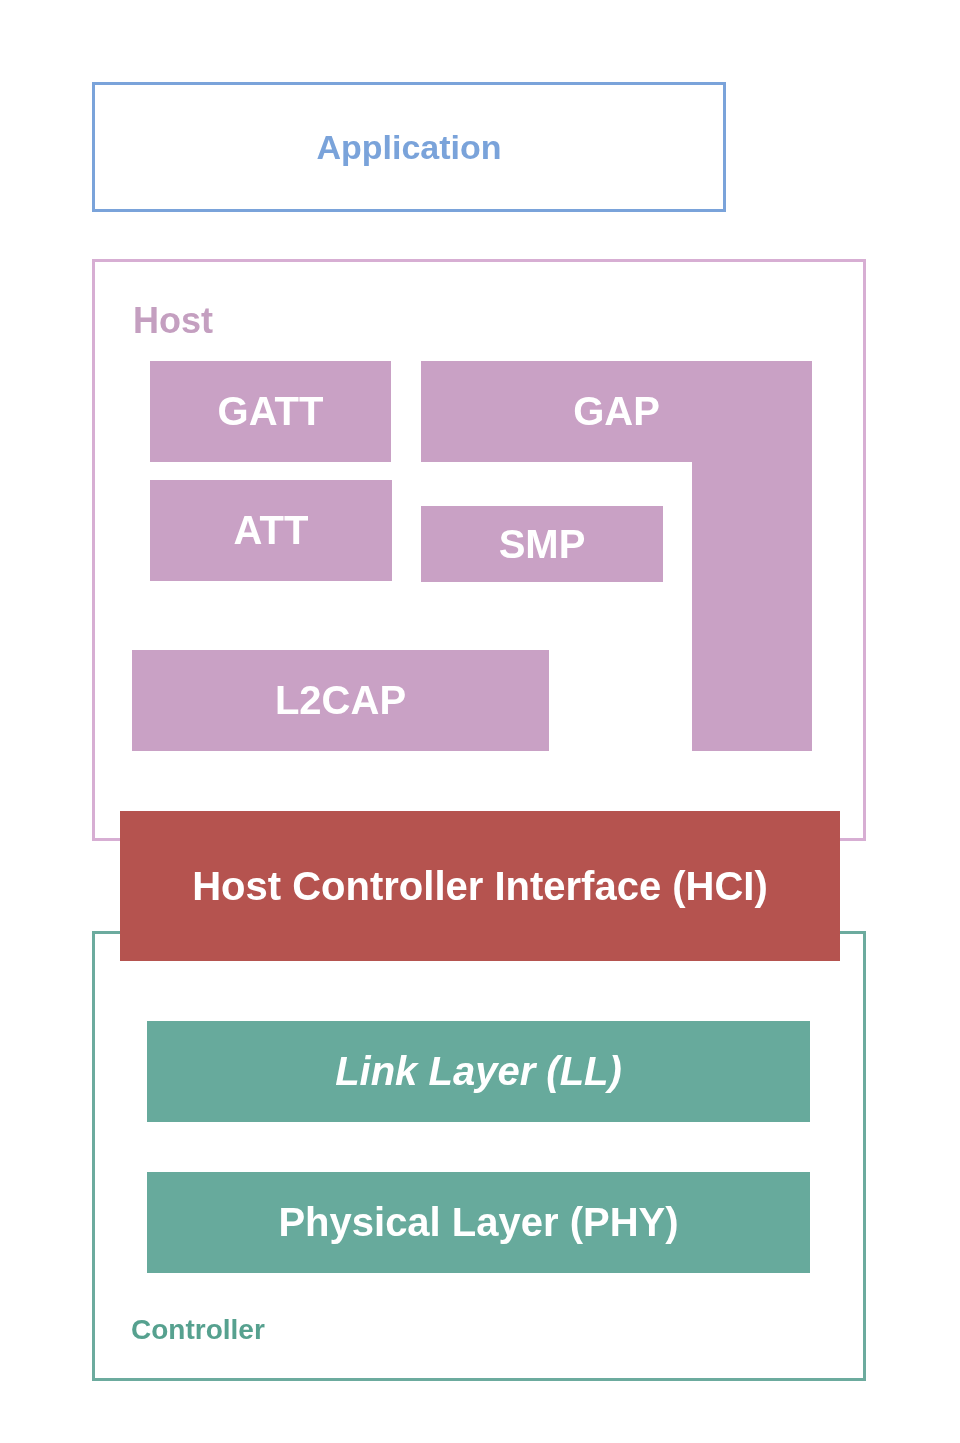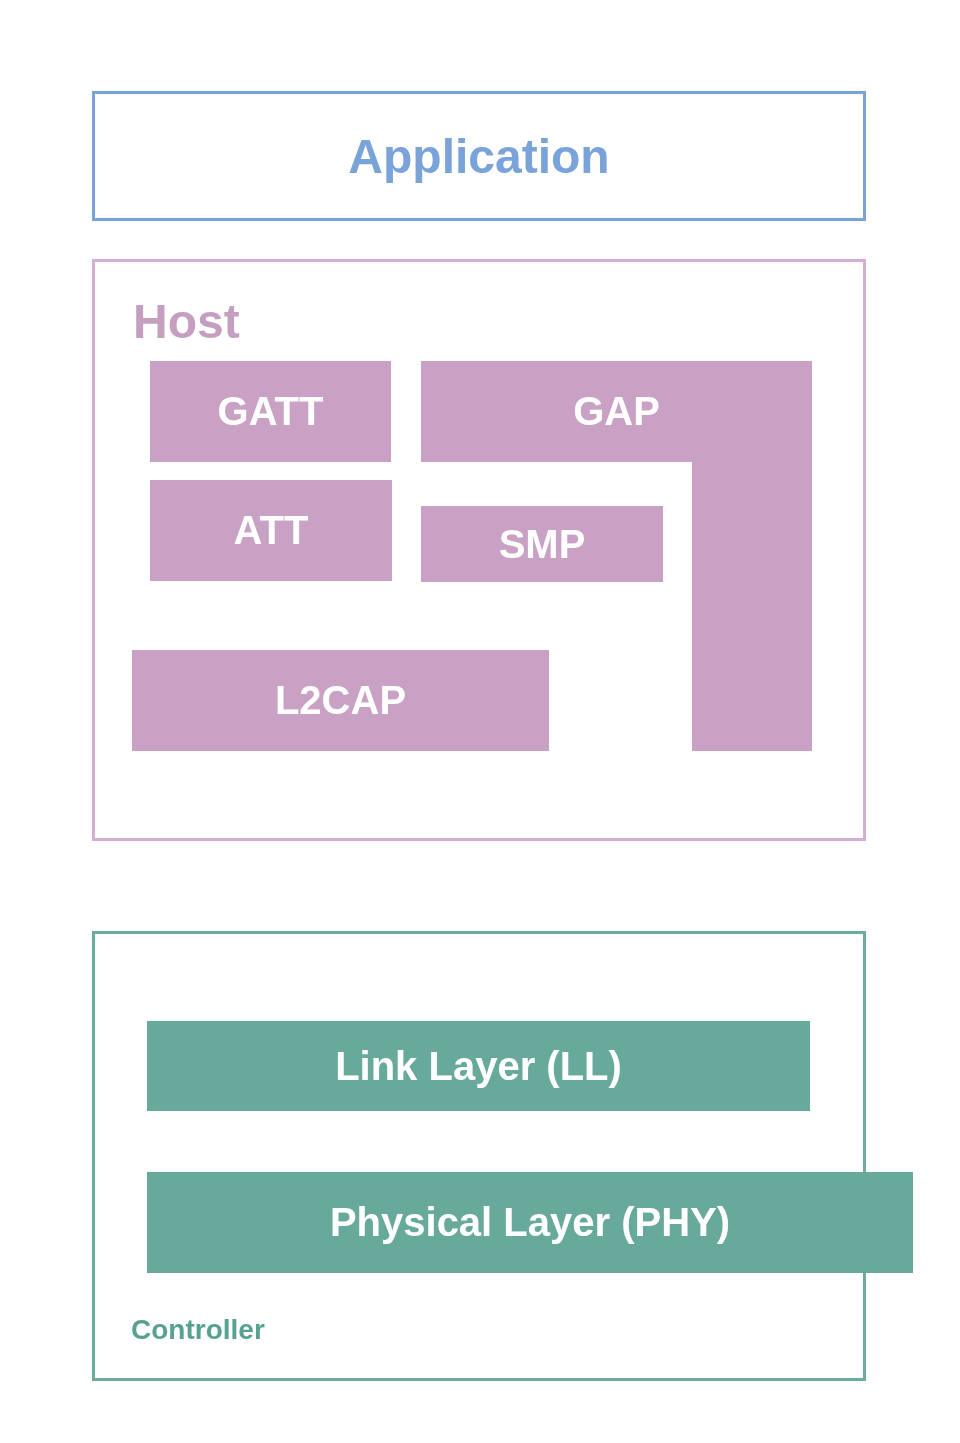--- a/index.html
+++ b/index.html
@@ -29,34 +29,34 @@
   .abs { position: absolute; }
   .center {
     display: flex;
     align-items: center;
     justify-content: center;
     text-align: center;
   }
 
   
   .application-box {
-    left: 92px; top: 91px; width: 774px; height: 130px;
+    left: 92px; top: 82px; width: 634px; height: 130px;
     border: 3px solid var(--application-accent);
     color: var(--application-accent);
-    font-size: 48px;
+    font-size: 34px;
     background: #ffffff;
   }
   .host-box {
     left: 92px; top: 259px; width: 774px; height: 582px;
     border: 3px solid var(--host-border);
     background: #ffffff;
   }
   .host-title {
-    left: 38px; top: 32px;
-    font-size: 48px;
+    left: 38px; top: 38px;
+    font-size: 36px;
     color: var(--host-label);
   }
   .controller-box {
     left: 92px; top: 931px; width: 774px; height: 450px;
     border: 3px solid var(--controller-border);
     background: #ffffff;
   }
   .controller-title {
     left: 36px; top: 380px;
     font-size: 28px;
@@ -84,22 +84,22 @@
     font-size: 40px;
     z-index: 2;
   }
 
   
   .teal {
     background: var(--controller-fill);
     color: var(--block-text);
     font-size: 40px;
   }
-  .link-layer { left: 147px; top: 1021px; width: 663px; height: 90px; }
-  .phy-layer  { left: 147px; top: 1172px; width: 766px; height: 101px; }
+  .link-layer { left: 147px; top: 1021px; width: 663px; height: 101px; font-style: italic; }
+  .phy-layer  { left: 147px; top: 1172px; width: 663px; height: 101px; }
 </style>
 </head>
 <body>
 
 <div class="canvas">
 
   <div class="abs center application-box">
     <span>Application</span>
   </div>
 
@@ -121,20 +121,23 @@
   </div>
 
   <div class="abs center pink smp">
     <span>SMP</span>
   </div>
 
   <div class="abs center pink l2cap">
     <span>L2CAP</span>
   </div>
 
+  <div class="abs center hci">
+    <span>Host Controller Interface (HCI)</span>
+  </div>
 
   <div class="abs controller-box">
     <span class="abs controller-title">Controller</span>
   </div>
 
   <div class="abs center teal link-layer">
     <span>Link Layer (LL)</span>
   </div>
 
   <div class="abs center teal phy-layer">

